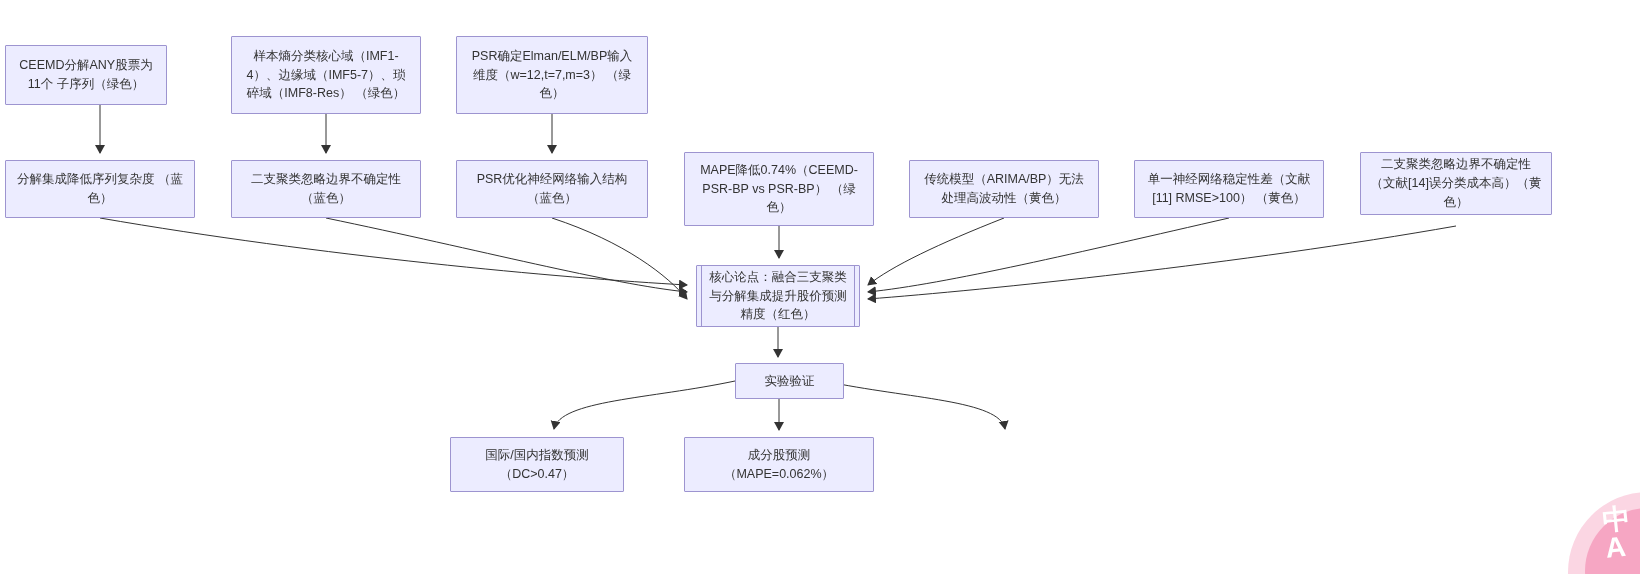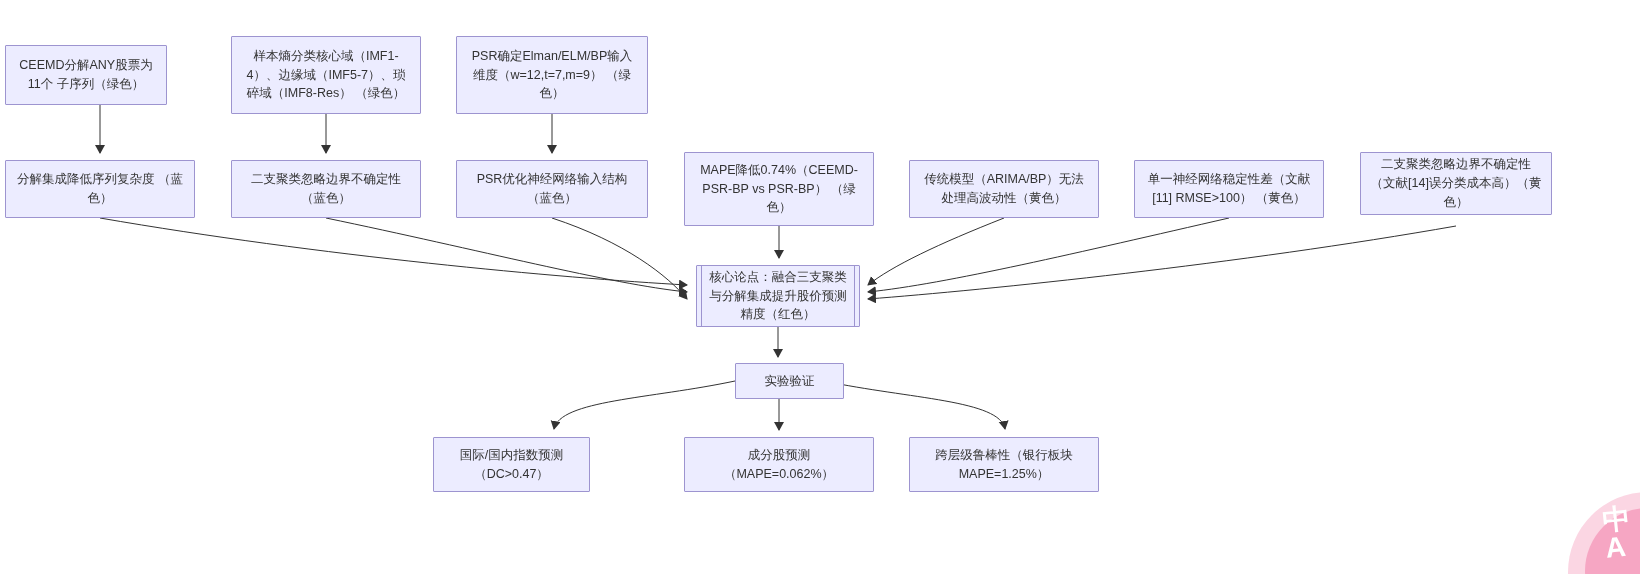--- a/index.html
+++ b/index.html
@@ -28,21 +28,21 @@
   .nC{left:456px;top:36px;width:192px;height:78px}
   .nD{left:5px;top:160px;width:190px;height:58px}
   .nE{left:231px;top:160px;width:190px;height:58px}
   .nF{left:456px;top:160px;width:192px;height:58px}
   .nG{left:684px;top:152px;width:190px;height:74px}
   .nH{left:909px;top:160px;width:190px;height:58px}
   .nI{left:1134px;top:160px;width:190px;height:58px}
   .nJ{left:1360px;top:152px;width:192px;height:63px}
   .nK{left:696px;top:265px;width:164px;height:62px;padding:6px 12px;}
   .nL{left:735px;top:363px;width:109px;height:36px}
-  .nM{left:433px;top:437px;width:157px;height:55px}
+  .nM{left:450px;top:437px;width:174px;height:55px}
   .nN{left:684px;top:437px;width:190px;height:55px}
   .nO{left:909px;top:437px;width:190px;height:55px}
   .wm-outer{
     position:absolute;z-index:3;
     left:1568px;top:492px;width:160px;height:160px;border-radius:50%;
     background:#fbd6e3;
   }
   .wm-inner{
     position:absolute;z-index:4;
     left:1585px;top:508px;width:126px;height:126px;border-radius:50%;
@@ -85,21 +85,21 @@
     </g>
   </svg>
 
   <div class="node nA">
     <span>CEEMD分解ANY股票为11个 子序列（绿色）</span>
   </div>
   <div class="node nB">
     <span>样本熵分类核心域（IMF1-4）、边缘域（IMF5-7）、琐碎域（IMF8-Res） （绿色）</span>
   </div>
   <div class="node nC">
-    <span>PSR确定Elman/ELM/BP输入维度（w=12,t=7,m=9） （绿色）</span>
+    <span>PSR确定Elman/ELM/BP输入维度（w=12,t=7,m=3） （绿色）</span>
   </div>
   <div class="node nD">
     <span>分解集成降低序列复杂度 （蓝色）</span>
   </div>
   <div class="node nE">
     <span>二支聚类忽略边界不确定性 （蓝色）</span>
   </div>
   <div class="node nF">
     <span>PSR优化神经网络输入结构 （蓝色）</span>
   </div>
@@ -120,21 +120,18 @@
   </div>
   <div class="node nL">
     <span>实验验证</span>
   </div>
   <div class="node nM">
     <span>国际/国内指数预测 （DC&gt;0.47）</span>
   </div>
   <div class="node nN">
     <span>成分股预测 （MAPE=0.062%）</span>
   </div>
-  <div class="node nO">
-    <span>跨层级鲁棒性（银行板块 MAPE=1.25%）</span>
-  </div>
 
   <div class="wm-outer"></div>
   <div class="wm-inner"></div>
   <div class="wm-text">中A</div>
 
 </div>
 
 </body></html>

